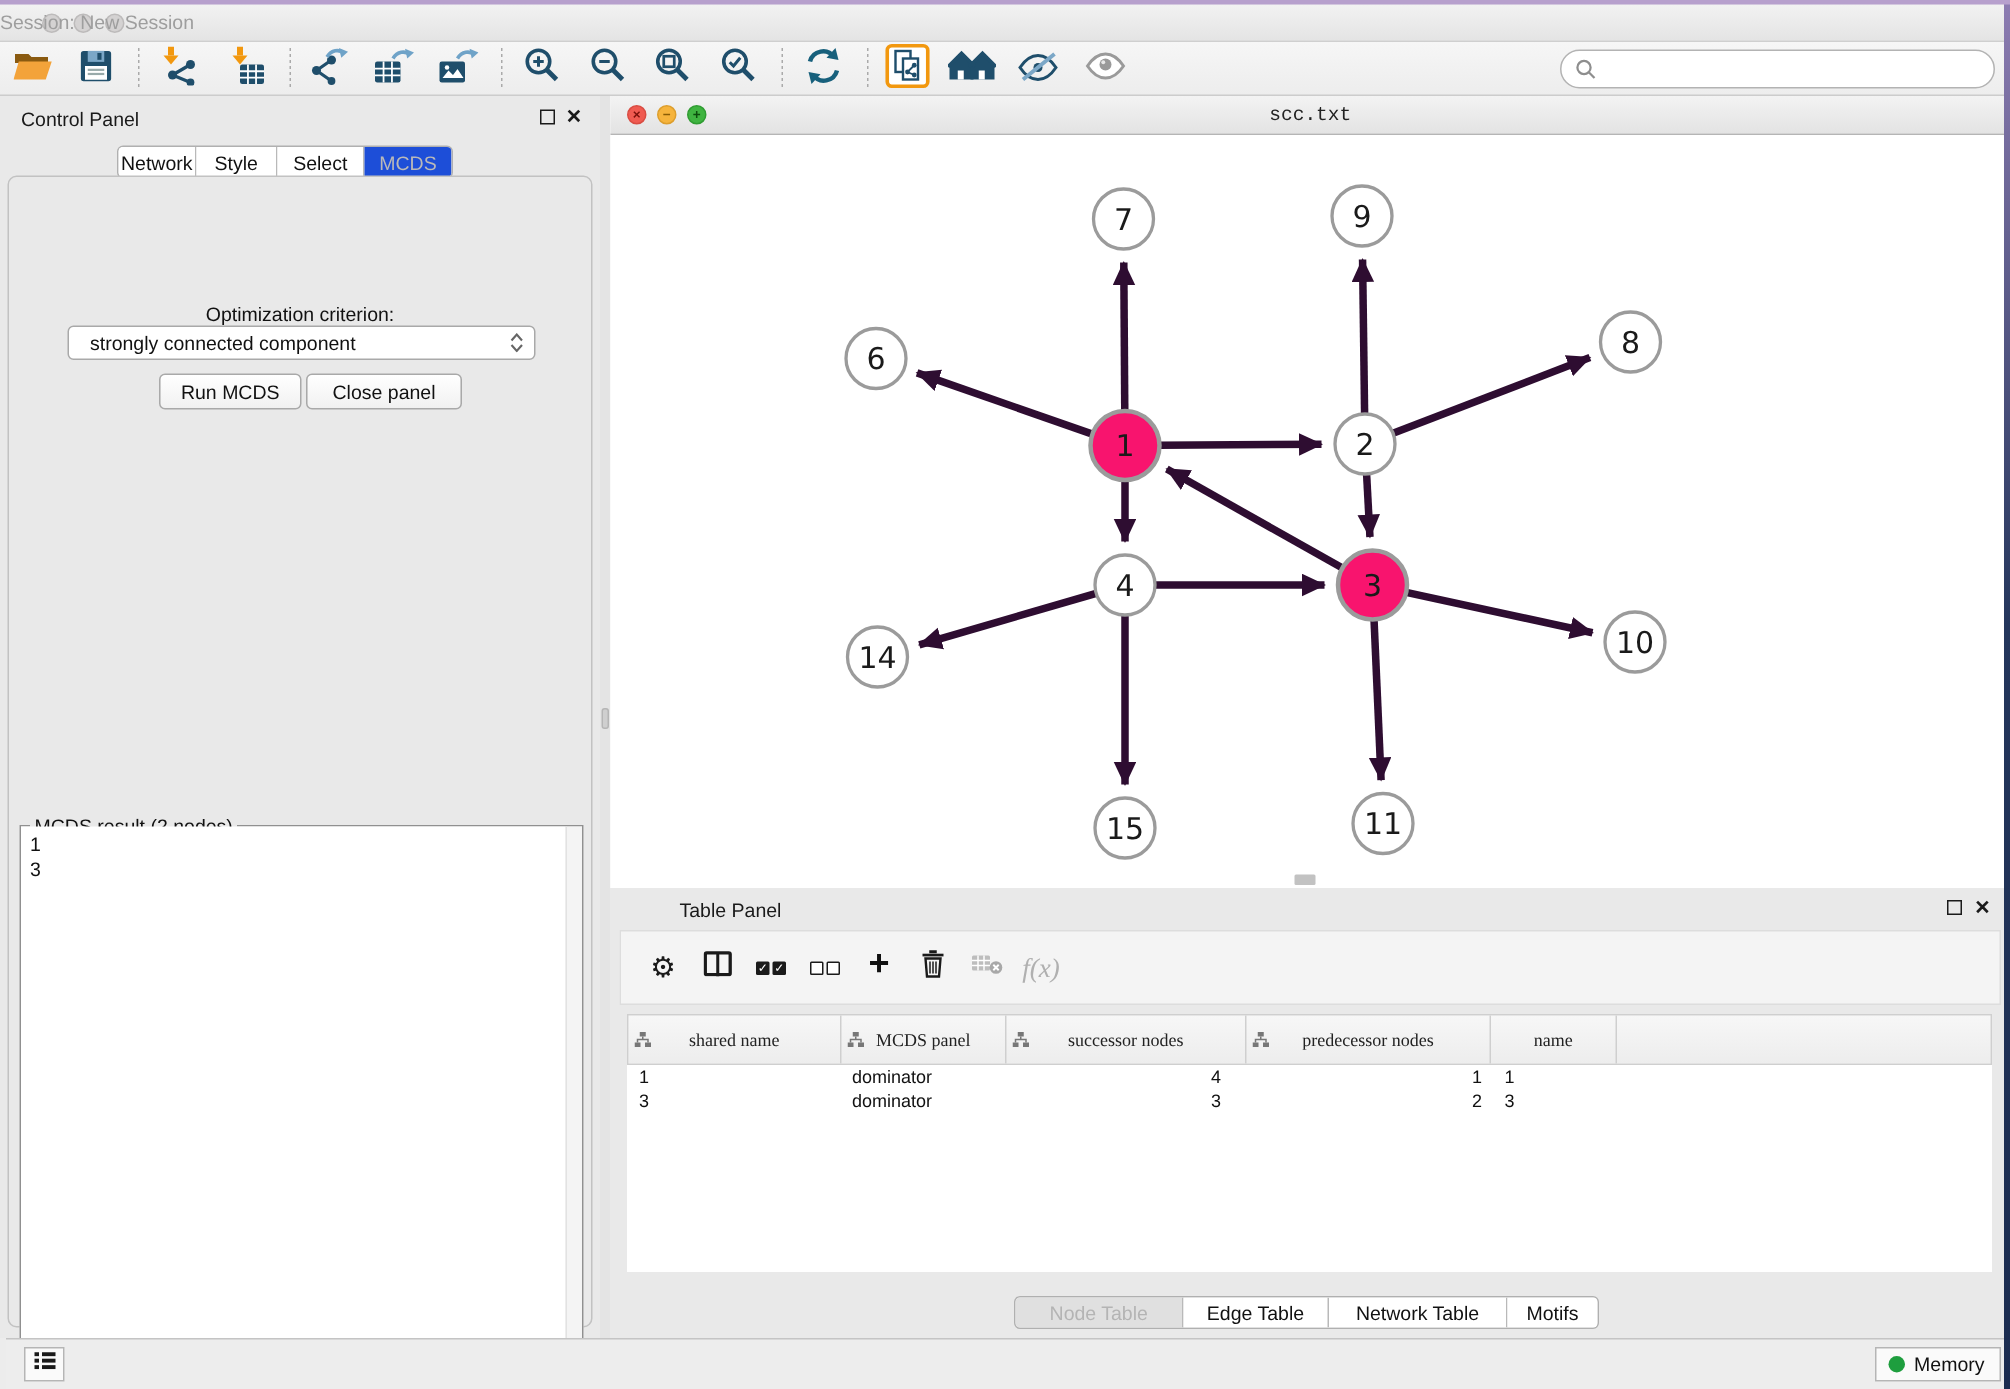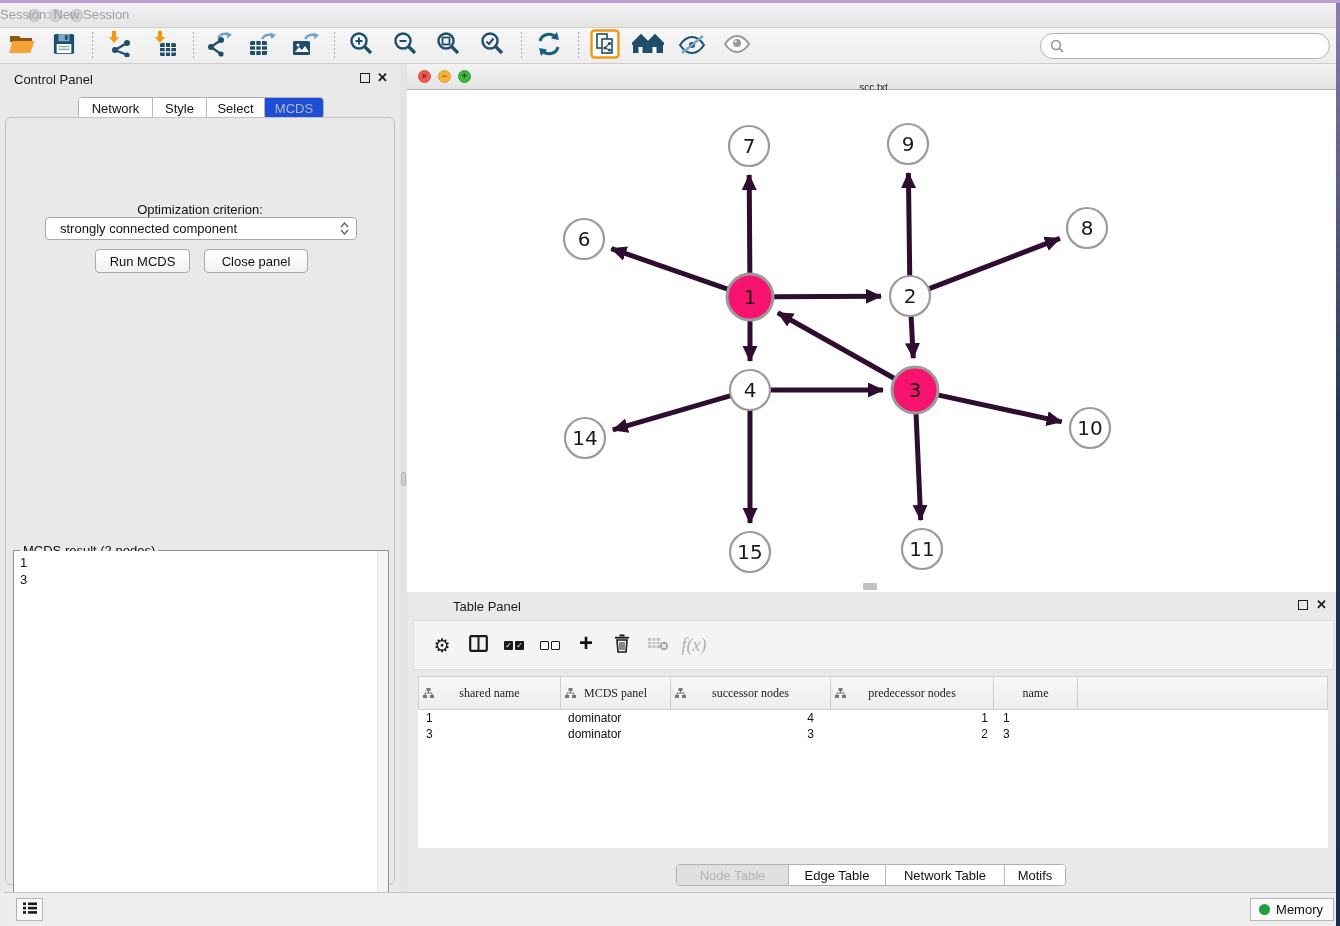--- a/index.html
+++ b/index.html
@@ -76,21 +76,21 @@
   
   .netwin { position:absolute; left:407px; top:64px; width:933px; height:528px; background:#fff; }
   .net-titlebar { position:absolute; left:0; top:0; width:100%; height:26px;
                   background:linear-gradient(#f3f3f3,#e3e3e3); border-bottom:1px solid #b5b5b5; }
   .net-lights { position:absolute; left:11px; top:6px; display:flex; gap:7px; }
   .nlight { width:13px; height:13px; border-radius:50%; font-size:9px; font-weight:700;
             display:flex; align-items:center; justify-content:center; line-height:1; }
   .nlight.red { background:#f05b51; border:1px solid #d94c42; color:#7c110b; }
   .nlight.yellow { background:#f6b43c; border:1px solid #dd9e2c; color:#8a5d05; }
   .nlight.green { background:#3fb440; border:1px solid #2f9c31; color:#0c4e0d; }
-  .net-title { position:absolute; left:0; right:0; top:18px; text-align:center; font-size:10px; color:#222; }
+  .net-title { position:absolute; left:0; right:0; top:5px; text-align:center; font-size:13px; color:#222;font-family:Liberation Mono, monospace; }
   .net-canvas { position:absolute; left:0; top:26px; width:933px; height:502px; background:#fff; }
   .net-grip { position:absolute; left:456px; bottom:2px; width:14px; height:7px;
               background:#c2c2c2; border-radius:1px; }
 
   
   .tpanel { position:absolute; left:407px; top:592px; width:933px; height:300px; background:#e9e9e9; }
   .tp-head { position:absolute; left:0; top:0; width:100%; height:26px; }
   .tp-head .phead-title { position:absolute; left:10px; top:7px;margin-left:36px; }
   .tp-head .float-ico { position:absolute; right:32px; top:8px; }
   .tp-head .close-ico { position:absolute; right:13px; top:8px; }
@@ -321,39 +321,39 @@
     </div>
   </div>
 
   <div class="cpanel">
     <div class="cp-head">
       <span class="phead-title">Control Panel</span>
       <span class="float-ico"></span>
       <span class="close-ico">✕</span>
     </div>
     <div class="seg-tabs cp-tabs">
-      <div class="seg-tab" style="width:74px">Network</div>
+      <div class="seg-tab" style="width:52px">Network</div>
       <div class="seg-tab" style="width:54px">Style</div>
       <div class="seg-tab" style="width:58px">Select</div>
       <div class="seg-tab active" style="width:58px">MCDS</div>
     </div>
     <div class="cp-body">
       <div class="opt-label">Optimization criterion:</div>
       <div class="criterion">
         <span class="val">strongly connected component</span>
         <span class="stepper">
           <svg width="9" height="6" viewBox="0 0 9 6">
               <path d="M1 5l3.5-4L8 5" stroke="#666" stroke-width="1.4" fill="none"></path>
             </svg>
           <svg width="9" height="6" viewBox="0 0 9 6">
               <path d="M1 1l3.5 4L8 1" stroke="#666" stroke-width="1.4" fill="none"></path>
             </svg>
         </span>
       </div>
-      <button class="cp-btn" style="left:89px; width:95px">Run MCDS</button>
+      <button class="cp-btn" style="left:100px; width:95px">Run MCDS</button>
       <button class="cp-btn" style="left:198px; width:104px">Close panel</button>
       <div class="mcds-fieldset">
         <span class="mcds-legend">MCDS result (2 nodes)</span>
         <div class="mcds-text">
           <div>1</div>
           <div>3</div>
         </div>
         <div class="mcds-scroll"></div>
       </div>
     </div>

